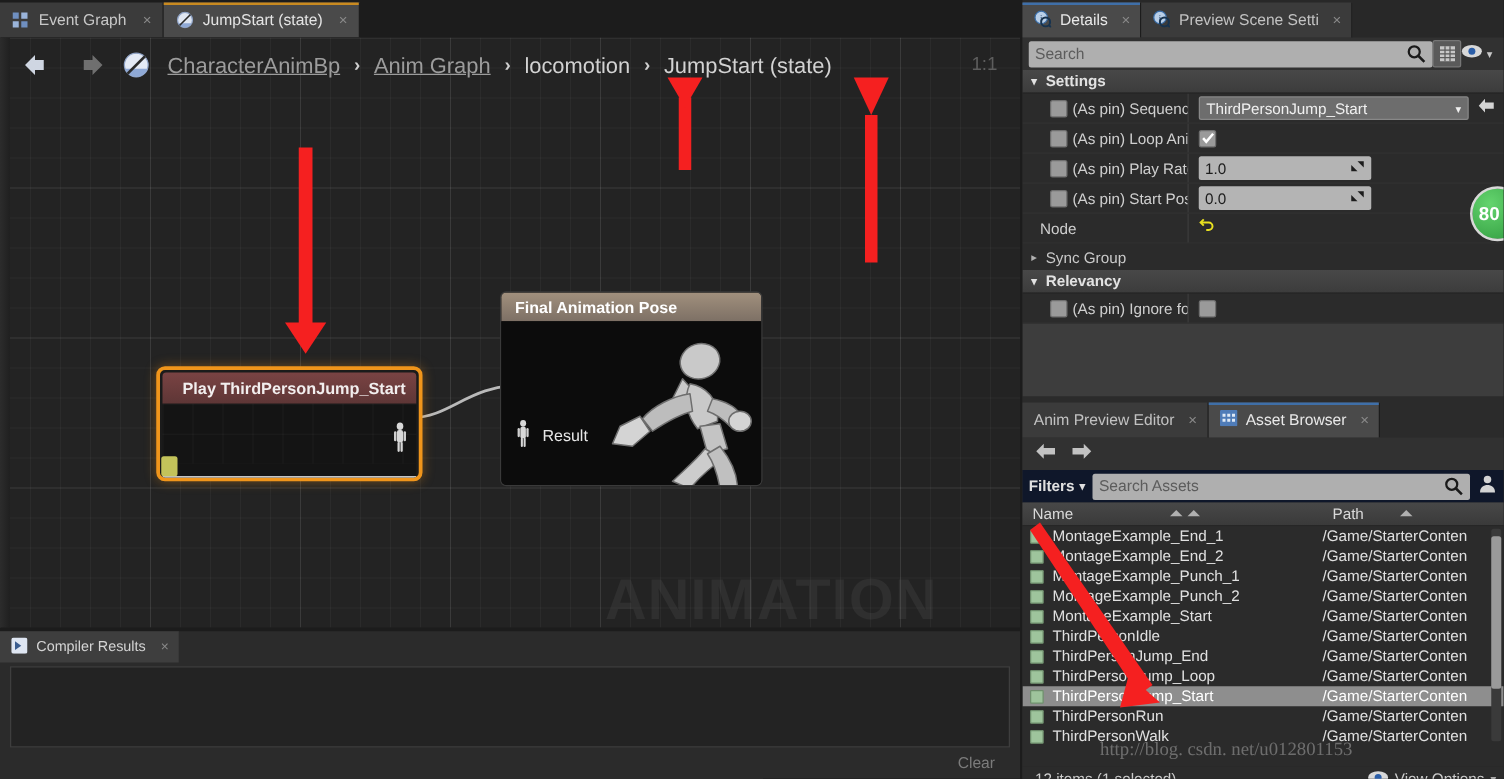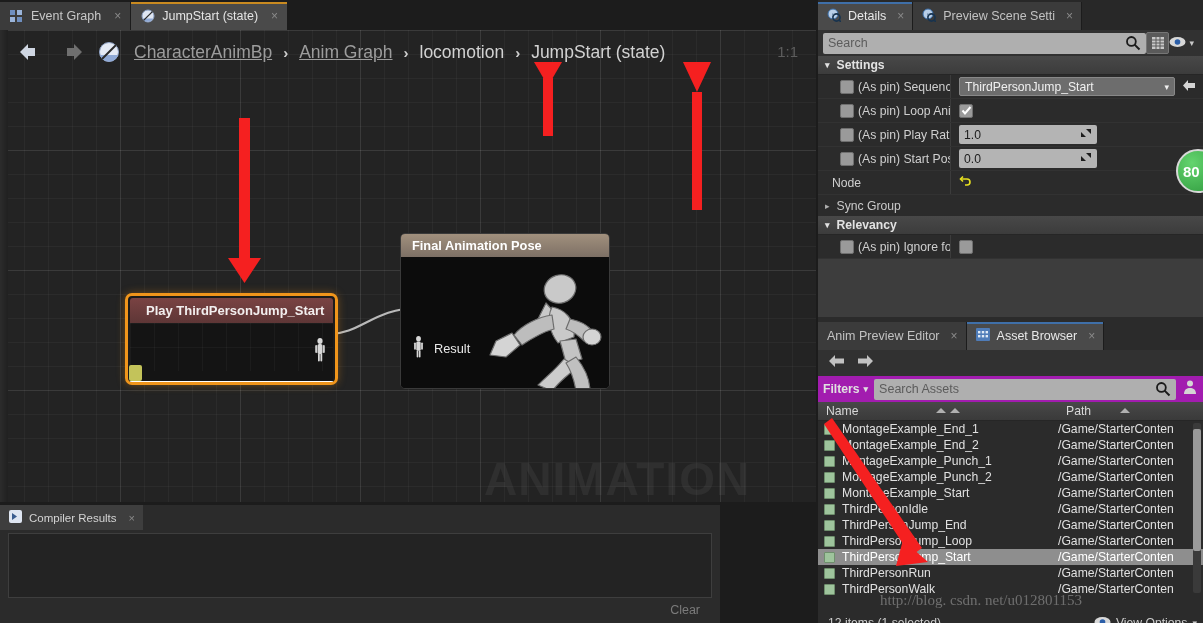--- a/index.html
+++ b/index.html
@@ -123,21 +123,21 @@
   .fap-result {
     position:absolute; left: 11px; top: 78px;
     display:flex; align-items:center; gap:9px;
     font-size: 12.8px; color:#e8e8e8;
   }
   .mannequin { position:absolute; right: 4px; top: 6px; width: 145px; height: 128px; }
   .wire { position:absolute; left: 330px; top: 270px; width: 90px; height: 45px; }
 
   
   .compiler {
-    position:absolute; left:0; top: 505px; width: 720px; height: 118px;
+    position:absolute; left:0; top: 505px; width: 816px; height: 118px;
     background:#2b2b2b;
   }
   .compiler .ctabs { display:flex; align-items:flex-end; height: 25px; }
   .compiler .ctab {
     height: 25px; display:flex; align-items:center; gap:7px; padding: 0 8px 0 9px;
     background:#3e3e3e; font-size: 11.5px; color:#d4d4d4;
   }
   .compiler .ctab .tclose { color:#8a8a8a; font-size:11px; margin-left:5px; }
   .compiler .cbody {
     margin: 3px 8px 0 8px; height: 65px; background:#232323;
@@ -222,21 +222,21 @@
     border:2px solid #d8d8d8; display:flex; align-items:center;
     justify-content:flex-start; padding-left:5px;
     font-size:15px; font-weight:700; color:#ffffff;
   }
   .relev-blank { height: 58px; background:#3d3d3d; }
 
   
   .abrowser { position:absolute; left:0; top: 320px; width:385px; height: 303px; background:#2b2b2b; }
   .abnav { height: 26px; display:flex; align-items:center; gap:12px; padding-left: 10px; background:#313131;}
   .abfilter {
-    height: 26px; display:flex; align-items:center; gap:6px; padding: 0 5px; background:#a21caf;text-align:right;
+    height: 26px; display:flex; align-items:center; gap:6px; padding: 0 5px; background:#0f172a;text-align:right;
   }
   .filterlbl { font-size:12.2px; color:#e0e0e0; font-weight:700; display:flex; align-items:center; gap:4px;}
   .abheader {
     height: 19px; display:flex; align-items:center; font-size:12.2px; color:#d8d8d8;
     background: linear-gradient(to bottom,#484848,#3a3a3a); border-bottom:1px solid #262626;
   }
   .abheader .hname { width: 240px; padding-left:8px; position:relative; }
   .abheader .hpath { flex:1; padding-left:8px; position:relative; }
   .sortcaret { position:absolute; top:4px; width:0;height:0;
     border-left:5px solid transparent;border-right:5px solid transparent;border-bottom:5px solid #b0b0b0;}

